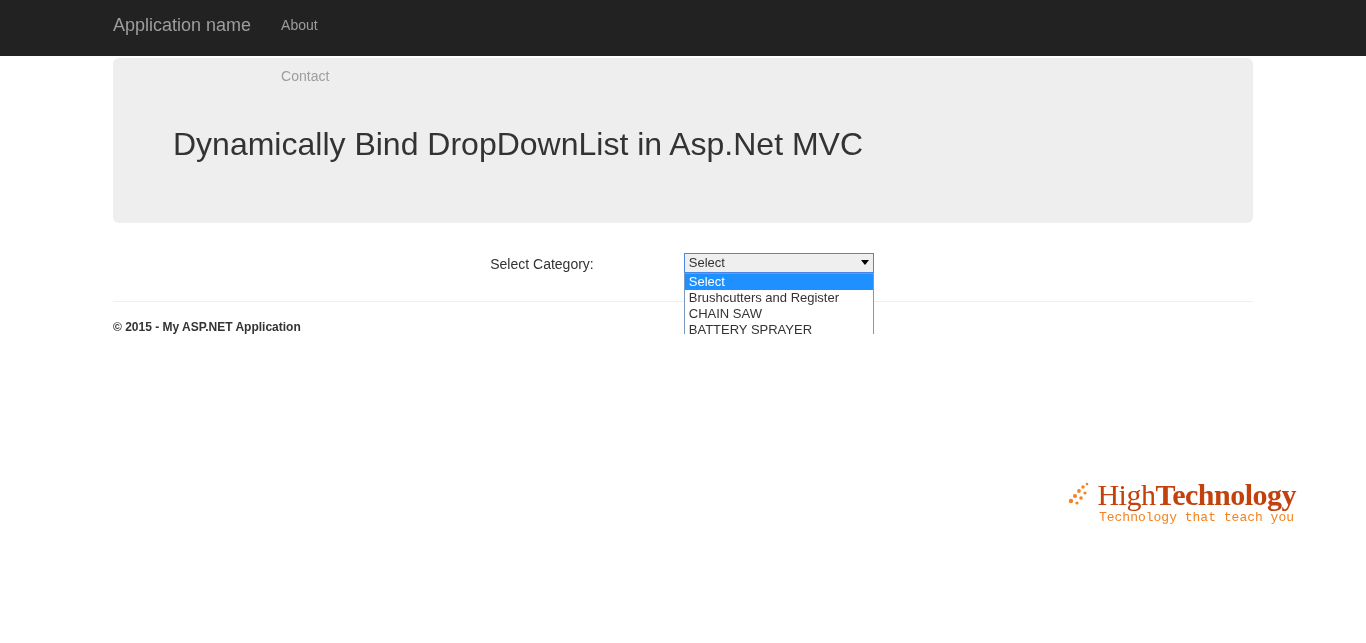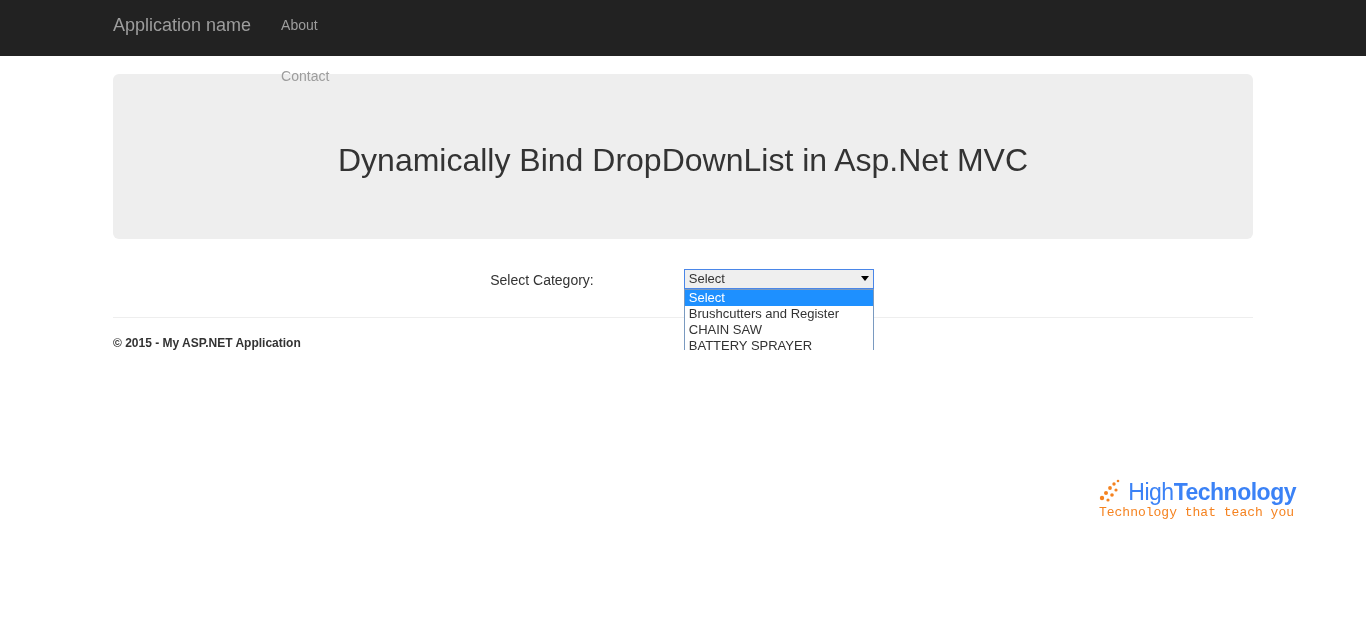--- a/index.html
+++ b/index.html
@@ -49,22 +49,22 @@
 
   
   .container {
     max-width: 1140px;
     margin: 0 auto;
   }
   .jumbotron {
     background: #eee;
     border-radius: 6px;
     padding: 48px 60px 60px 60px;
-    margin-top: 18px;
-    text-align: center;
+    margin-top: 2px;
+    text-align: left;
   }
   .jumbotron h1 {
     font-size: 32px;
     font-weight: 500;
     color: #333;
     margin-top: 20px;
   }
 
   
   .form-row {
@@ -151,25 +151,25 @@
   }
   .wm-row {
     display: flex;
     align-items: center;
   }
   .wm-icon {
     display: inline-block;
     margin-right: 6px;
   }
   .wm-text {
-    font-size: 23px;
+    font-size: 30px;
     font-weight: 700;
     letter-spacing: -0.5px;
-    color: #3b82f6;
-    font-family: Liberation Sans, sans-serif;
+    color: #c2410c;
+    font-family: Liberation Serif, serif;
   }
   .wm-text .thin { font-weight: 400; }
   .wm-tag {
     font-size: 13px;
     color: #f5821f;
     margin-top: -2px;
     padding-right: 2px;
     font-family: Liberation Mono, monospace;
   }
 </style>

